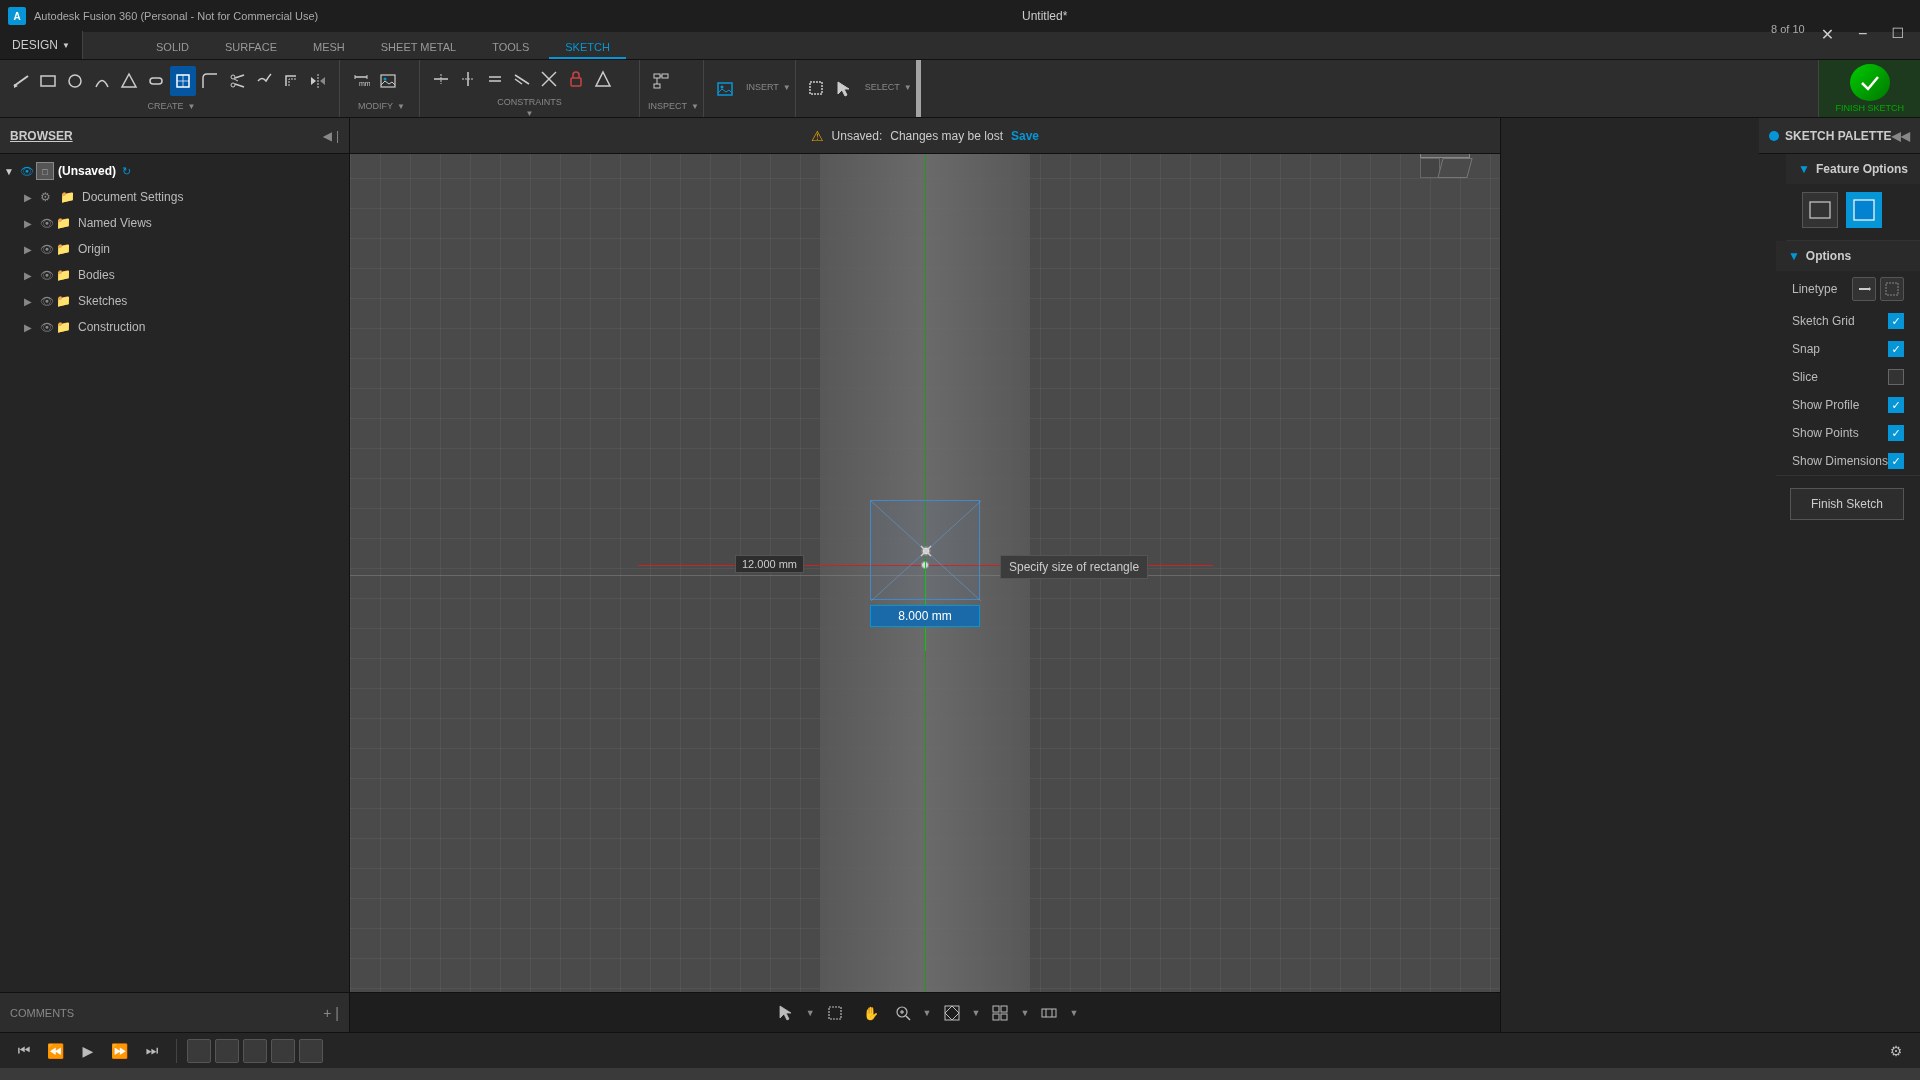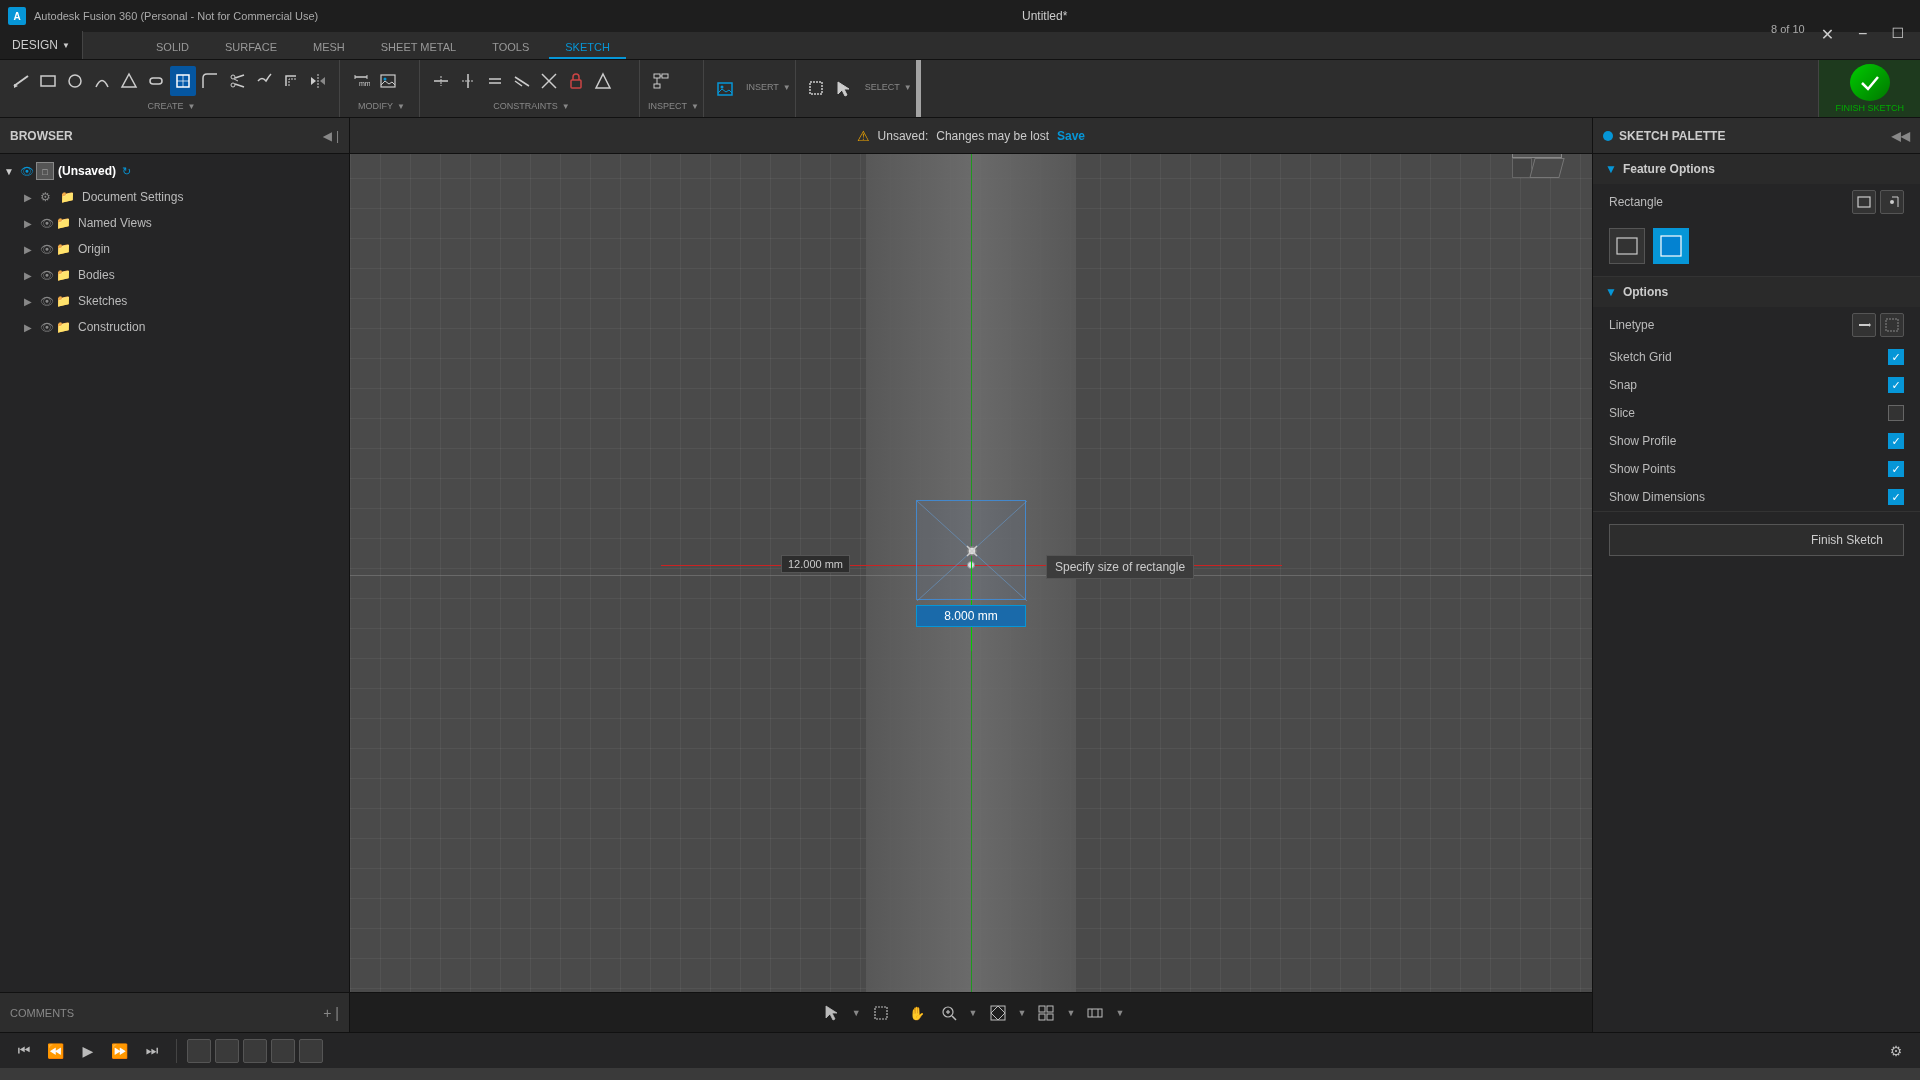--- a/index.html
+++ b/index.html
@@ -30,21 +30,21 @@
     }
     #sidebar-header {
       height: 36px;
       background: #2d2d2d;
       display: flex;
       align-items: center;
       padding: 0 10px;
       border-bottom: 1px solid #111;
       justify-content: space-between;
     }
-    .sidebar-title { font-size: 12px; font-weight: bold; color: #ccc; text-transform: uppercase; }
+    .sidebar-title { font-size: 12px; font-weight: bold; color: #ccc; text-transform: uppercase; text-decoration: underline; }
     .sidebar-tree { flex: 1; overflow-y: auto; padding: 4px 0; }
     .tree-item {
       display: flex;
       align-items: center;
       height: 26px;
       padding-left: 8px;
       cursor: pointer;
       color: #bbb;
     }
     .tree-item .arrow { width: 16px; font-size: 10px; color: #888; }
@@ -196,25 +196,26 @@
     }
     .warning-icon { color: #f0a500; font-size: 14px; }
     .save-btn {
       color: #0696d7;
       cursor: pointer;
       font-weight: bold;
     }
 
     
     #right-panel {
-      width: 328px;
+      width: 420px;
       background: #252526;
       border-left: 1px solid #111;
       display: flex;
       flex-direction: column;
+      align-items: flex-end;
     }
     .panel-header {
       height: 36px;
       background: #2d2d2d;
       display: flex;
       align-items: center;
       padding: 0 10px;
       border-bottom: 1px solid #111;
       justify-content: space-between;
       font-size: 12px;
@@ -544,21 +545,21 @@
             <rect x="4" y="8" width="10" height="8" rx="1" stroke="#cc4444" stroke-width="1.5" fill="none"></rect>
             <path d="M6 8 L6 5 Q6 2 9 2 Q12 2 12 5 L12 8" stroke="#cc4444" stroke-width="1.5" fill="none"></path>
           </svg>
         </div>
       <div class="tb-small-btn">
           <svg width="18" height="18">
             <polygon points="9,2 16,16 2,16" stroke="#ccc" stroke-width="1.5" fill="none"></polygon>
           </svg>
         </div>
     </div>
-    <div style="display:flex;align-items:center;justify-content:center;padding-bottom:2px;">
+    <div style="display:flex;align-items:center;justify-content:center;padding-bottom:2px;flex-direction:column;">
       <span class="group-label">CONSTRAINTS</span>
       <span class="dropdown-arrow">▼</span>
     </div>
   </div>
 
   <div style="display:flex;flex-direction:column;border-right:1px solid #444;padding:2px 4px;min-width:60px;">
     <div class="group-tools">
       <div class="tb-small-btn">
         <svg width="18" height="18">
             <rect x="2" y="2" width="6" height="4" stroke="#ccc" stroke-width="1" fill="none"></rect>
@@ -804,37 +805,20 @@
       </div>
       <div style="display:flex;gap:4px;">
         <span style="cursor:pointer;color:#888;font-size:12px;">◀◀</span>
       </div>
     </div>
 
     <div class="panel-section">
       <div class="panel-section-header">
         <span class="arrow">▼</span>
         <span>Feature Options</span>
-      </div>
-      <div class="panel-row">
-        <span class="row-label">Rectangle</span>
-        <div class="row-icons">
-          <div class="small-icon-btn" title="Corner Rectangle">
-            <svg width="14" height="14">
-                <rect x="1" y="2" width="12" height="10" stroke="#ccc" stroke-width="1.2" fill="none"></rect>
-              </svg>
-          </div>
-          <div class="small-icon-btn" title="Point Rectangle">
-            <svg width="14" height="14">
-                <circle cx="7" cy="7" r="2" fill="#ccc"></circle>
-                <line x1="7" y1="2" x2="13" y2="2" stroke="#ccc" stroke-width="1"></line>
-                <line x1="13" y1="2" x2="13" y2="12" stroke="#ccc" stroke-width="1"></line>
-              </svg>
-          </div>
-        </div>
       </div>
 
       <div class="rect-preview">
         <div class="rect-opt" title="3-Point Rectangle">
           <svg width="24" height="24">
               <rect x="2" y="4" width="20" height="16" stroke="#ccc" stroke-width="1.2" fill="none"></rect>
             </svg>
         </div>
         <div class="rect-opt active" title="Center Rectangle">
           <svg width="24" height="24">

